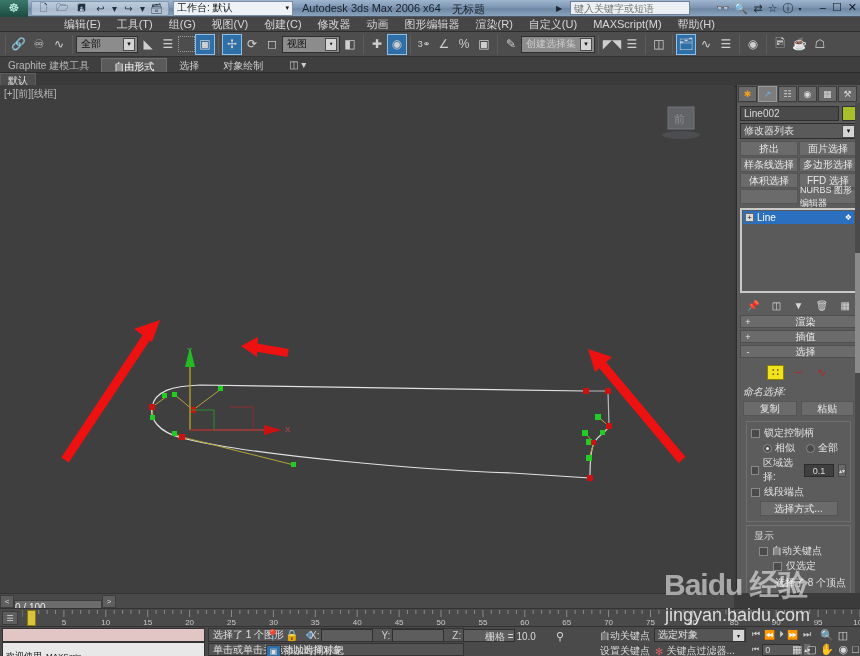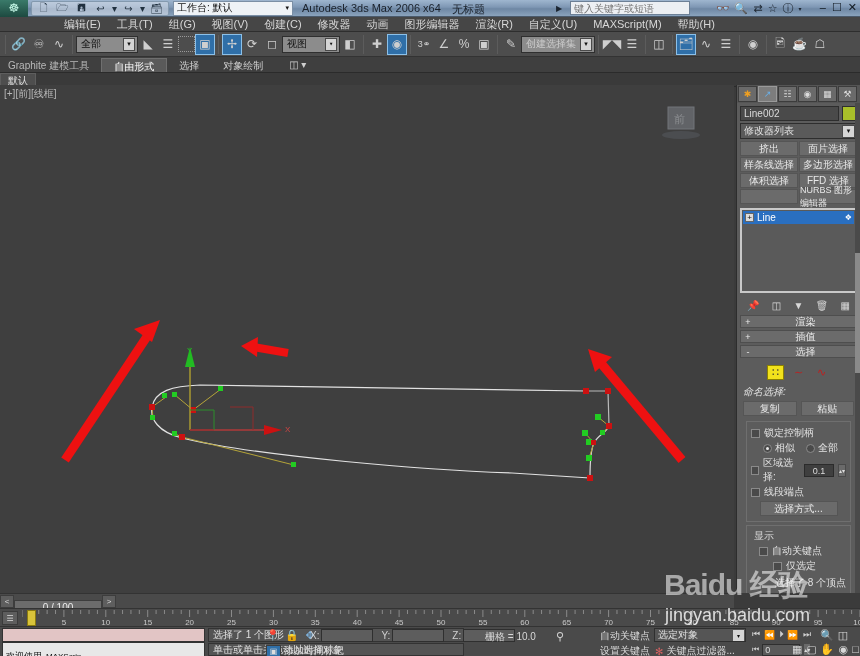--- a/index.html
+++ b/index.html
@@ -143,21 +143,21 @@
   .rtxt{font-size:10px;color:#e2e2e2;text-align:right;margin-top:3px;}
   #cpscroll{position:absolute;right:0;top:18px;width:5px;height:490px;background:#4a4a4a;}
   #cpscroll .thumb{position:absolute;top:150px;width:5px;height:120px;background:#8a8a8a;}
 
   
   #timeslider{position:absolute;left:0;top:593px;width:734px;height:15px;background:#4a4a4a;
      border-top:1px solid #333;display:flex;align-items:center;}
   #tsbtnL,#tsbtnR{width:14px;height:13px;background:#5e5e5e;border:1px solid #3d3d3d;font-size:8px;
      display:flex;align-items:center;justify-content:center;color:#ddd;}
   #tsfield{width:88px;height:13px;background:#6c6c6c;border:1px solid #3d3d3d;font-size:10px;
-     color:#ececec;text-align:center;line-height:13px;margin-top:10px;}
+     color:#ececec;text-align:left;line-height:13px;margin-top:10px;}
   #trackbar{position:absolute;left:0;top:608px;width:860px;height:18px;background:#4a4a4a;border-top:1px solid #333;}
   #tb-key{position:absolute;left:2px;top:2px;width:16px;height:14px;background:#5e5e5e;border:1px solid #3b3b3b;
      font-size:8px;display:flex;align-items:center;justify-content:center;color:#ddd;}
   #tb-ruler{position:absolute;left:22px;top:0;right:0;height:18px;}
   #tb-handle{position:absolute;left:27px;top:1px;width:9px;height:16px;background:#d8c33a;border:1px solid #8a7a10;}
 
   
   #statusbar{position:absolute;left:0;top:626px;width:860px;height:30px;background:#4a4a4a;border-top:1px solid #333;}
   #maxlisten{position:absolute;left:2px;top:1px;width:203px;height:14px;background:#e2c5c5;border:1px solid #333;}
   #maxlisten2{position:absolute;left:2px;top:15px;width:203px;height:28px;background:#e8e8e8;border:1px solid #333;

